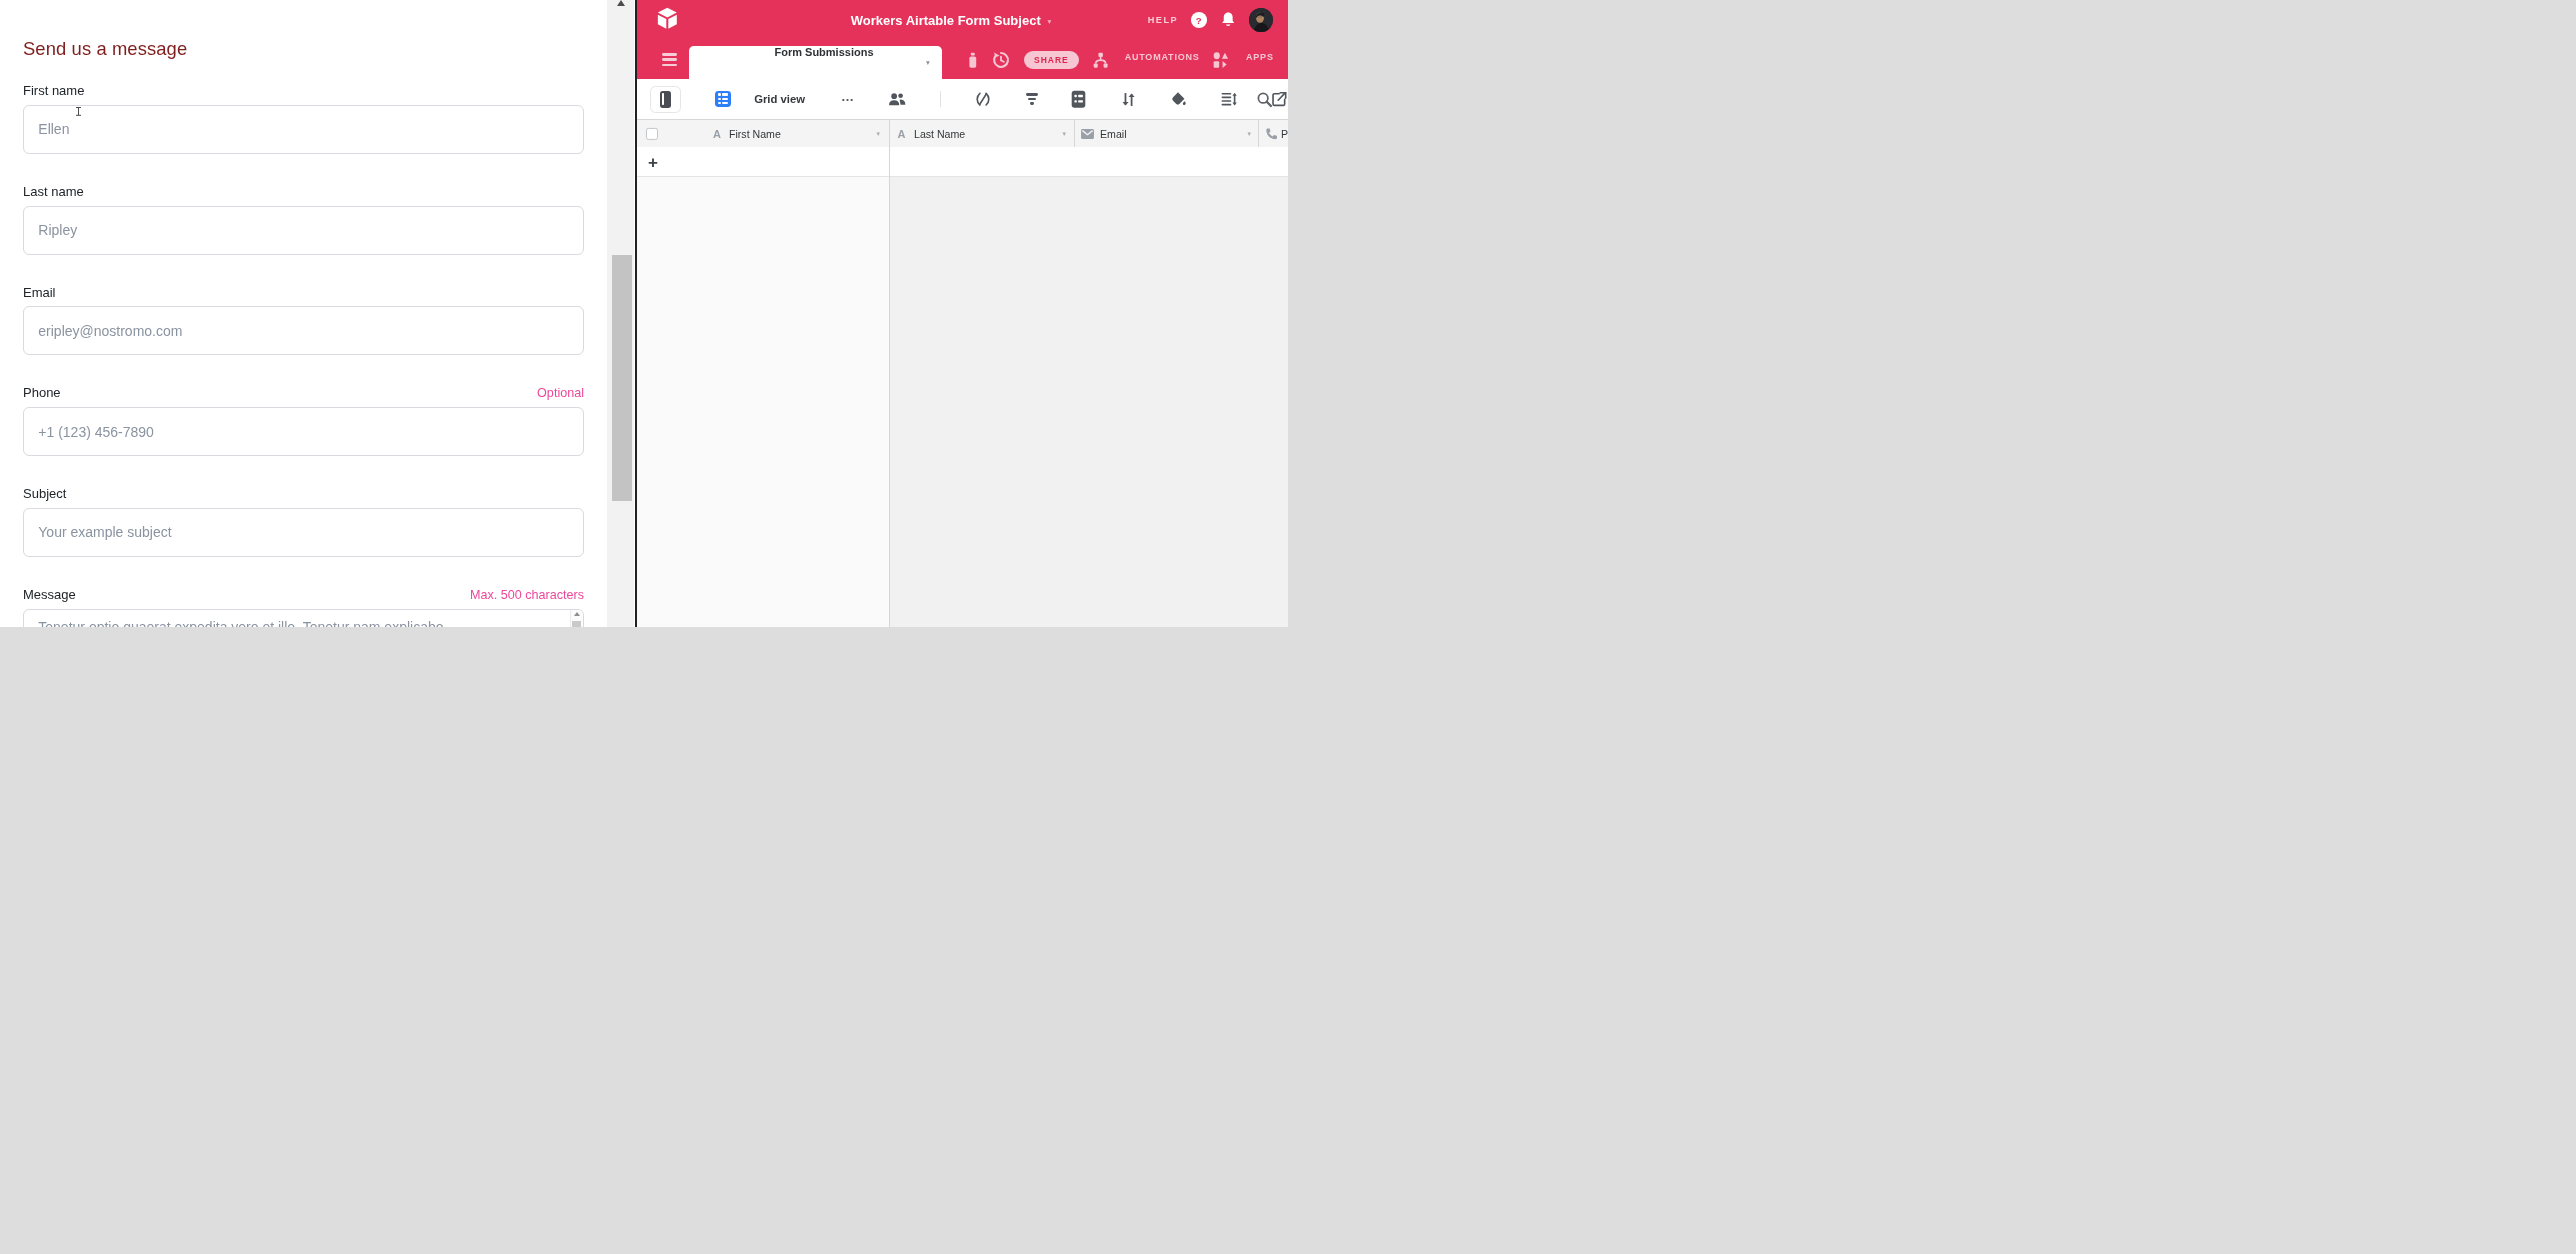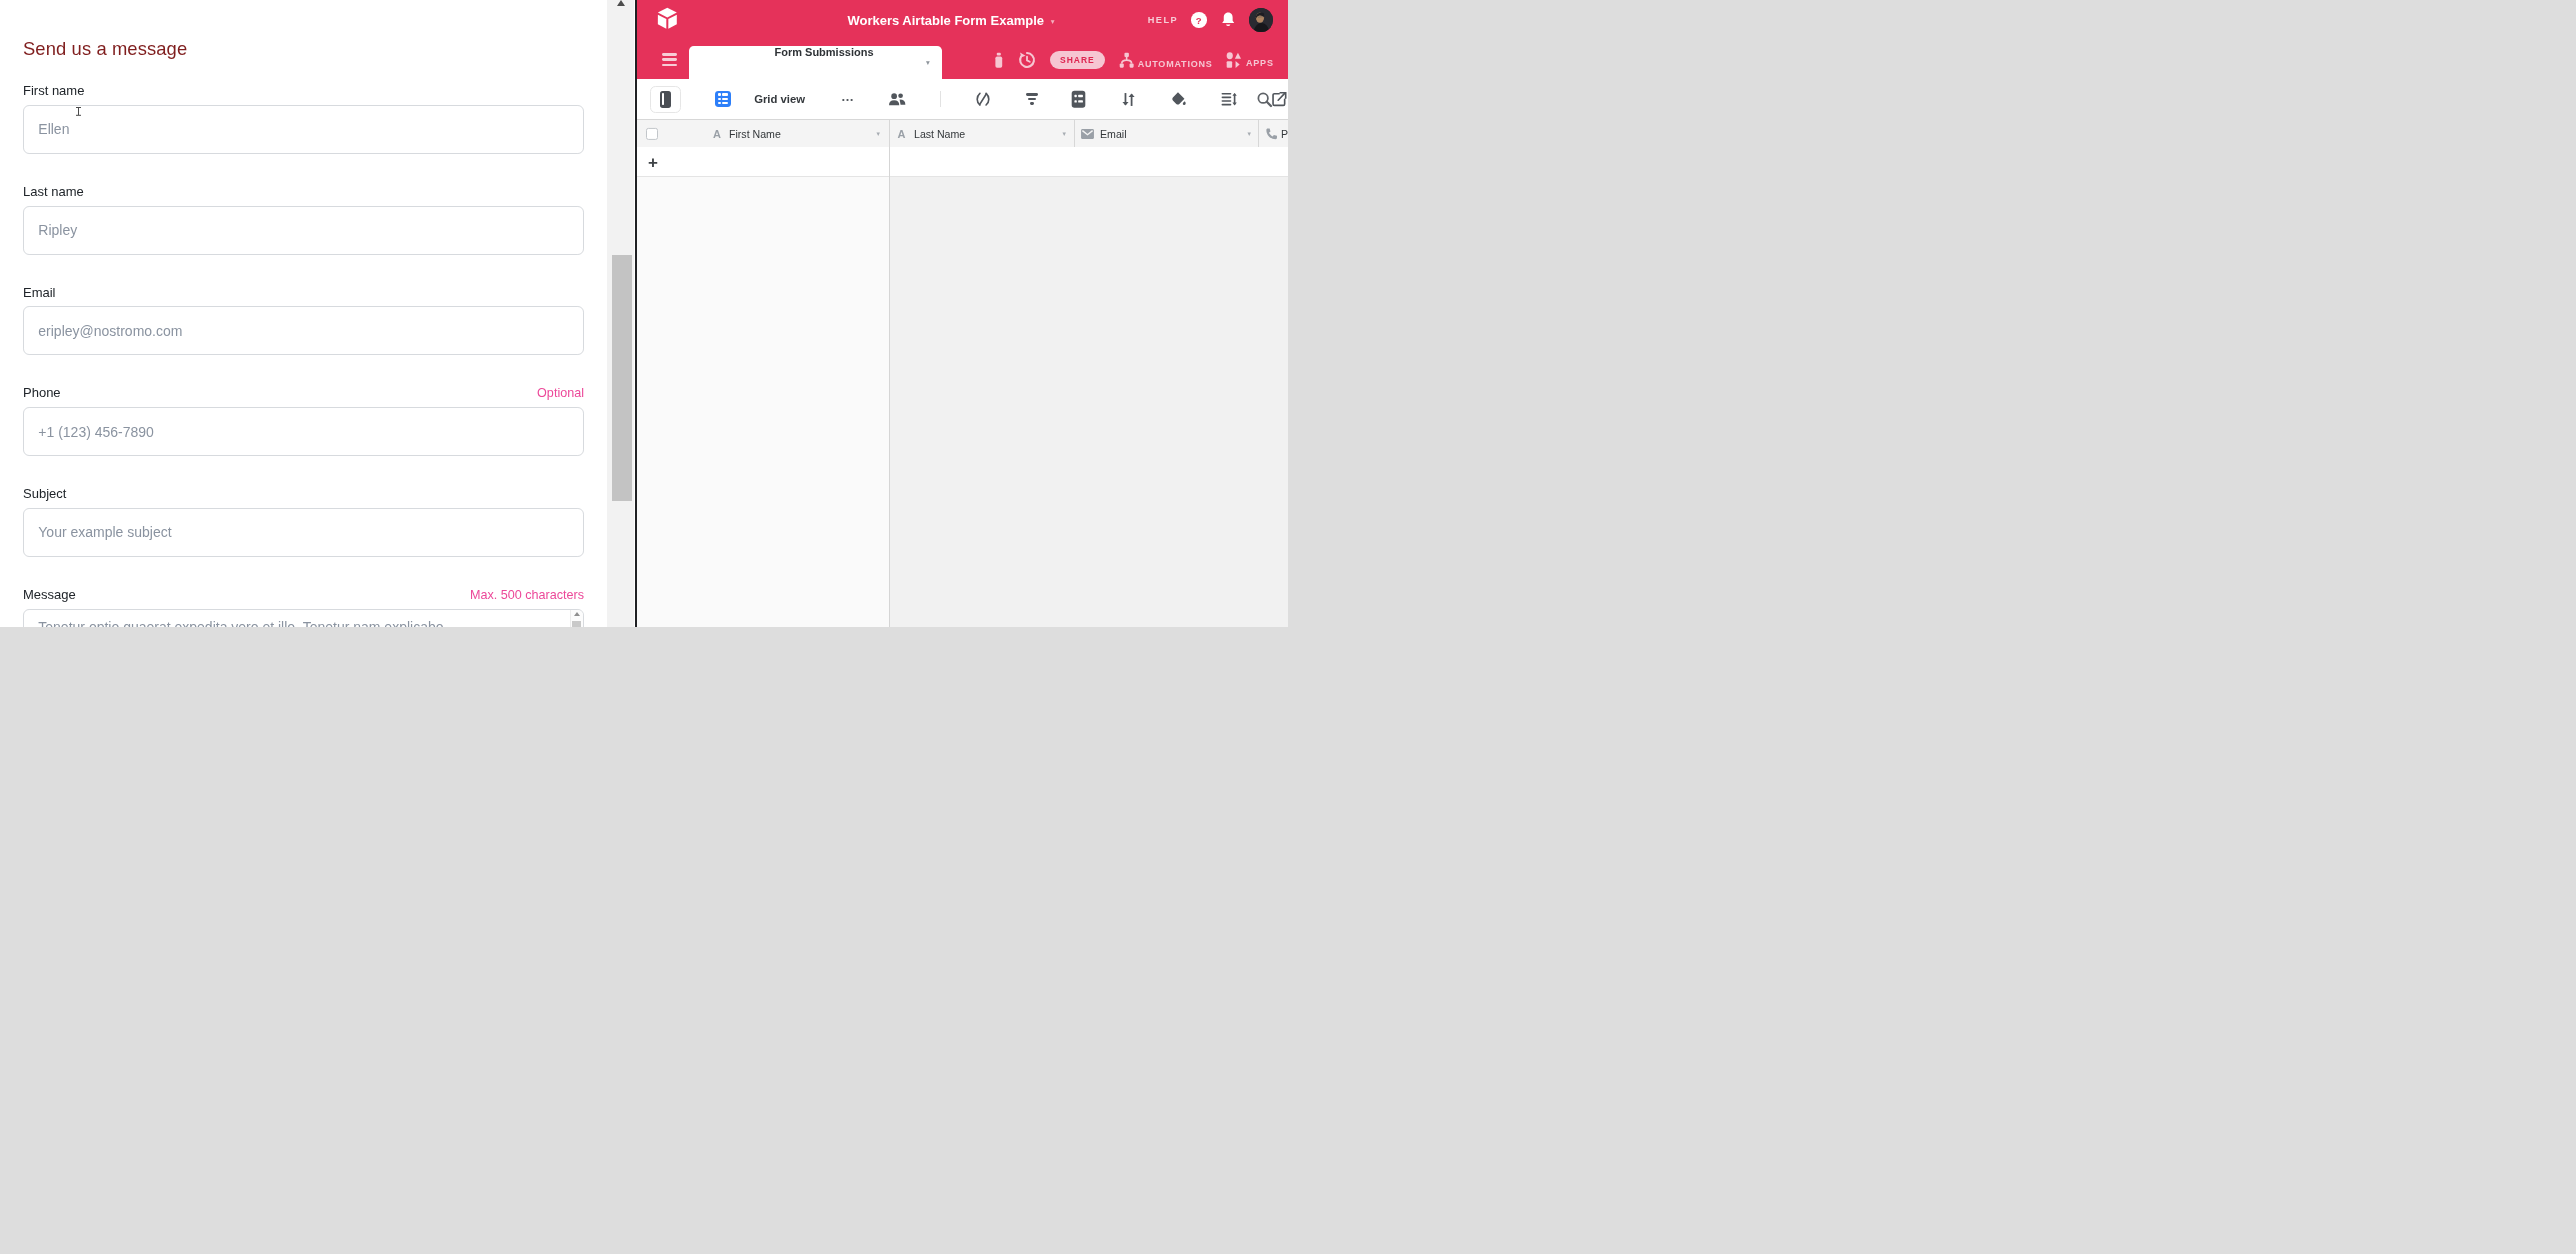--- a/index.html
+++ b/index.html
@@ -53,21 +53,21 @@
   .at-navrow{position:absolute;left:0;top:40px;right:0;height:40px;background:#e5325a;}
   .hamburger{position:absolute;left:25px;top:13px;width:15px;height:13.7px;}
   .hamburger span{display:block;width:15px;height:2.7px;border-radius:1.4px;background:#f8ccd6;margin-bottom:2.7px;}
   .at-tab{position:absolute;left:52px;top:6.1px;width:253px;height:33px;background:#fff;border-radius:4.8px 4.8px 0 0;
           display:flex;align-items:center;flex-direction:column;}
   .at-tab-label{margin-left:17px;font-size:11px;font-weight:700;color:#2e3236;}
   .at-tab-caret{margin-left:auto;margin-right:12.3px;font-size:7.5px;color:#8e959c;}
   .at-navrow-right{position:absolute;right:14.3px;top:0;height:40px;display:flex;align-items:center;gap:13.7px;}
   .share-pill{height:18.4px;border-radius:9.6px;background:#f6c6d2;display:flex;align-items:center;padding:0 10.2px;
               font-size:8.5px;font-weight:700;letter-spacing:1px;color:#de2550;}
-  .nav-group{display:flex;align-items:flex-end;gap:4px;}
+  .nav-group{display:flex;align-items:flex-start;gap:17px;}
   .nav-group-label{font-size:9px;font-weight:700;letter-spacing:0.8px;color:#f6c6d2;}
   
   .at-toolbar{position:absolute;left:0;top:79px;right:0;height:40px;background:#fff;display:flex;align-items:center;justify-content:space-between;}
   .tb-toggle{box-sizing:border-box;margin-left:13px;width:31px;height:27px;border:1.4px solid #e6e6e6;border-radius:5.5px;
              display:flex;align-items:center;justify-content:center;background:#fff;}
   .tb-toggle-glyph{position:relative;width:10.2px;height:17px;background:#4a4e54;border-radius:2.7px;}
   .tb-toggle-glyph:before{content:"";position:absolute;left:2px;top:2.7px;width:1.7px;height:11.6px;background:#fff;border-radius:0.7px;}
   .gridview-icon{margin-left:18.4px;position:relative;width:16.4px;height:16.4px;background:#2d7ff9;border-radius:3.4px;}
   .gridview-icon i{position:absolute;background:#fff;border-radius:1px;}
   .gv1{left:2.7px;width:3.4px;height:2.7px;}  .gv2{left:7.5px;width:6.1px;height:2.7px;}
@@ -172,21 +172,21 @@
 
     <header class="at-topbar">
       <div class="at-logo">
         <svg width="26" height="23" viewBox="0 0 38 34">
           <path fill="#fff" d="M18 1 L32 8.2 L18 15.4 L4 8.2 Z"></path>
           <path fill="#fff" d="M4 11.5 L16.5 17.8 L16.5 32 L4 25.5 Z"></path>
           <path fill="#fff" d="M32 11.5 L19.5 17.8 L19.5 32 L32 25.5 Z"></path>
         </svg>
       </div>
       <div class="at-title-btn">
-        <span class="at-title">Workers Airtable Form Example</span>
+        <span class="at-title">Workers Airtable Form Subject</span>
         <span class="at-title-caret">▾</span>
       </div>
       <div class="at-topbar-right">
         <span class="at-help">HELP</span>
         <span class="help-circle">?</span>
         <span>
           <svg width="16.4" height="18" viewBox="0 0 24 26">
             <path fill="#fff" d="M12 2 C7.5 2 5.5 5.5 5.5 9 L5.5 14 L3.2 17.5 L20.8 17.5 L18.5 14 L18.5 9 C18.5 5.5 16.5 2 12 2 Z"></path>
             <path fill="#fff" d="M8.8 19.5 A3.4 3.4 0 0 0 15.2 19.5 Z"></path>
           </svg>

